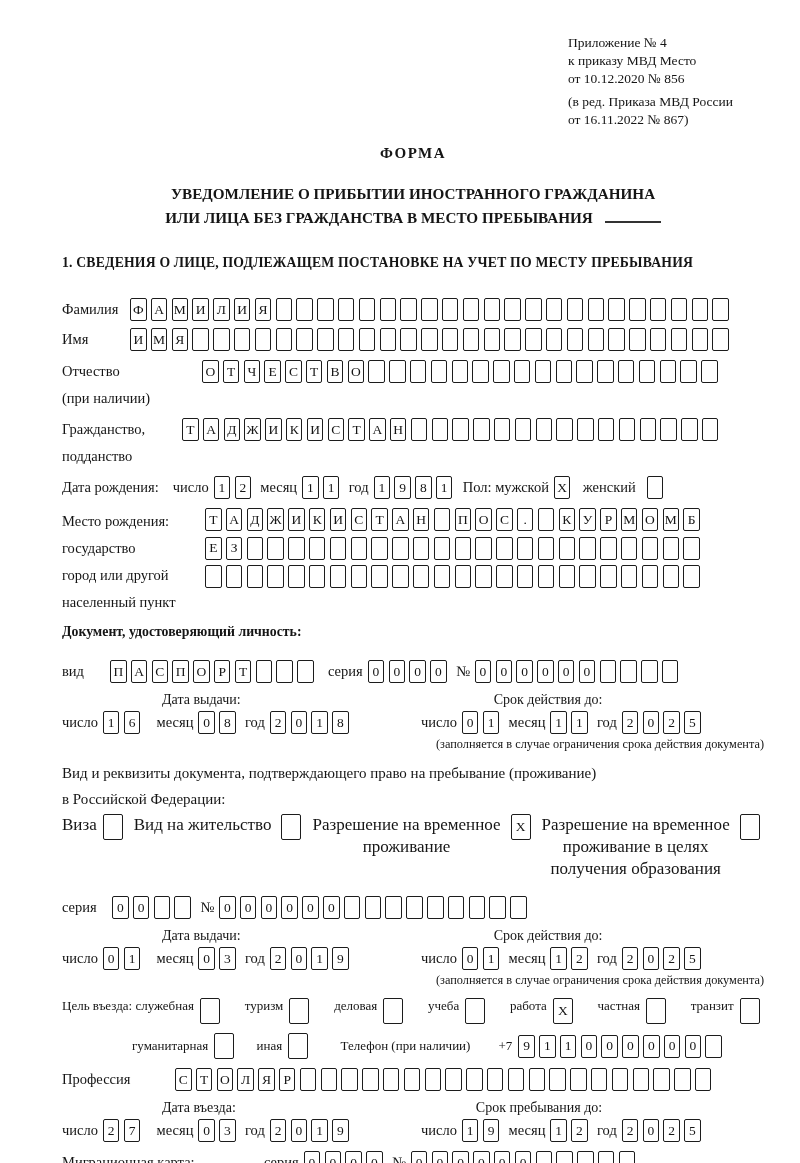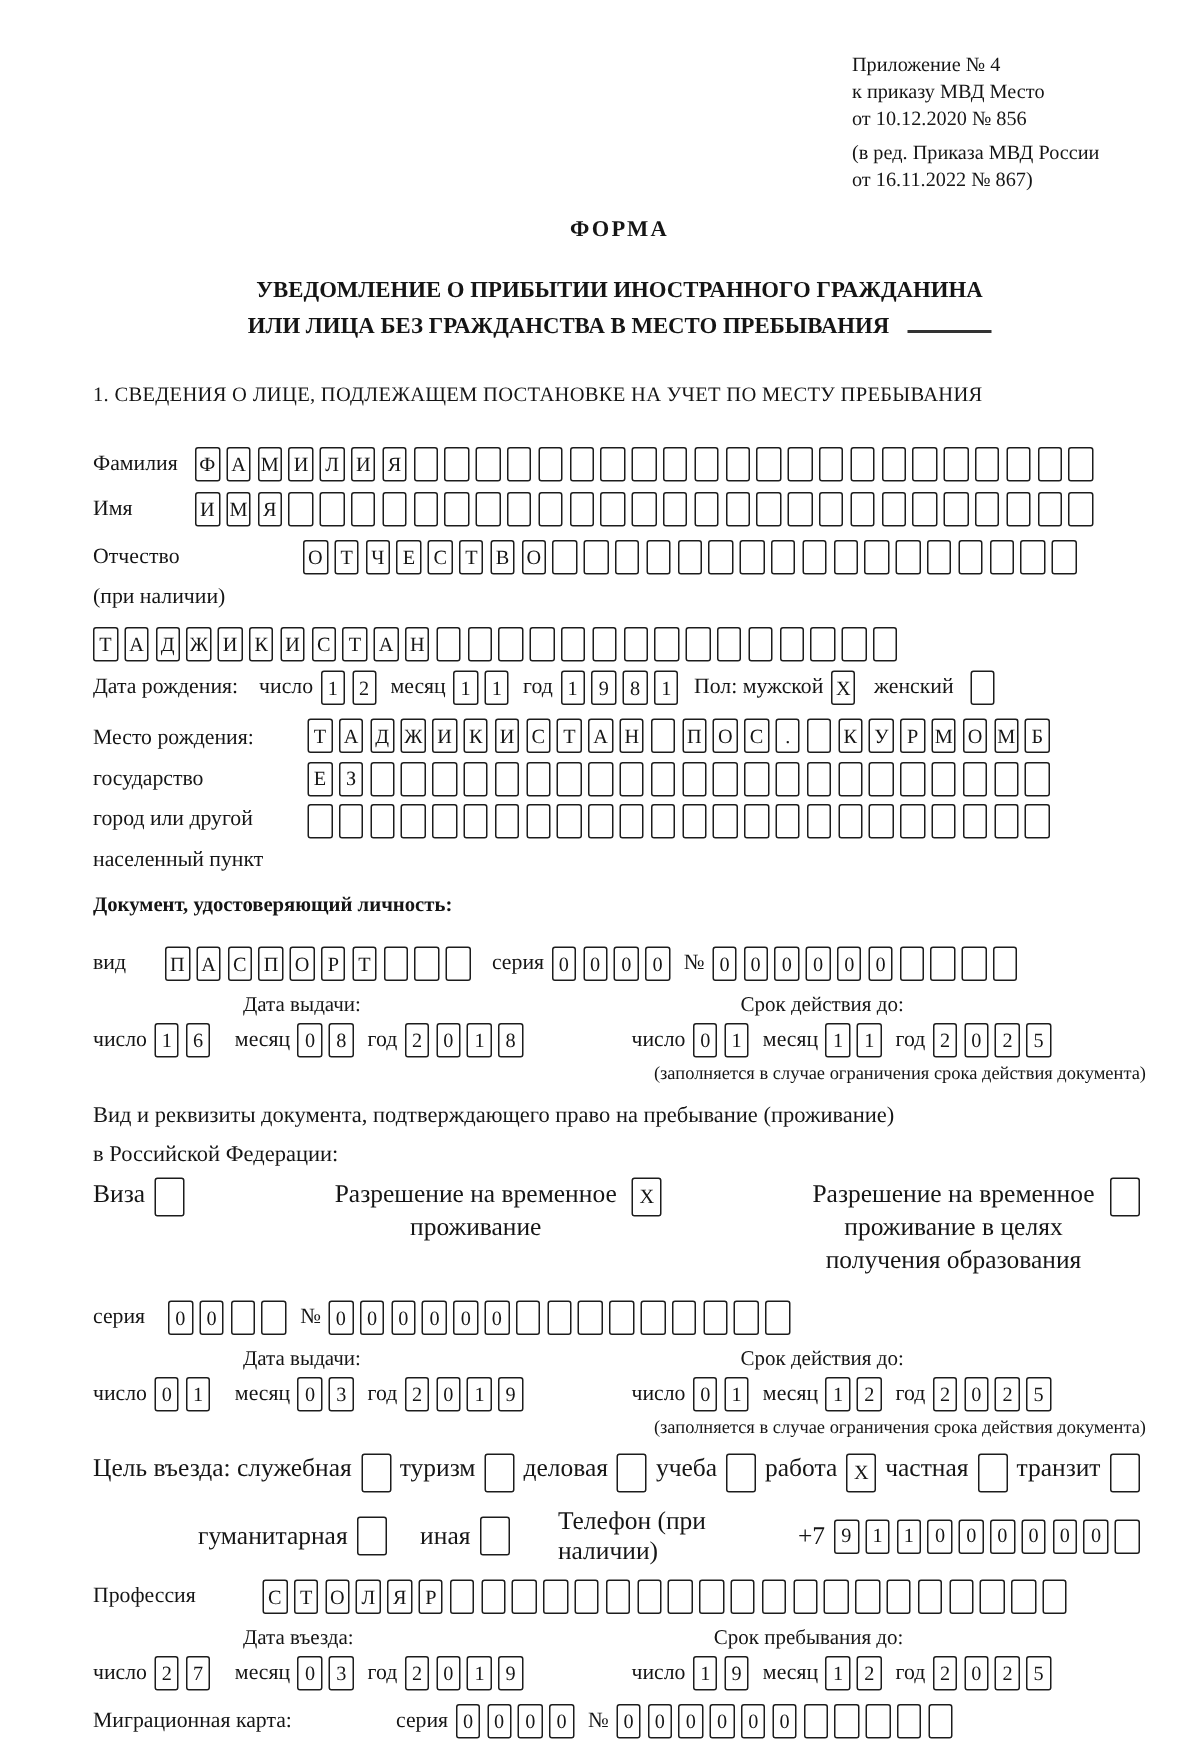--- a/index.html
+++ b/index.html
@@ -11,21 +11,21 @@
   .page{padding:34px 36px 0 62px;width:702px;}
 
   
   .lawref{margin-left:auto;width:196px;font-size:13.5px;line-height:18px;}
   .lawref .ed{margin-top:5px;}
   .forma{width:100%;text-align:center;font-weight:bold;font-size:15px;letter-spacing:1.5px;margin-top:16px;}
 
   .title{margin-top:20px;text-align:center;font-weight:bold;font-size:15.2px;line-height:24px;}
   .blankline{display:inline-block;width:56px;border-bottom:2px solid #333;height:2px;margin-left:12px;}
 
-  .sec{margin-top:25px;font-weight:normal;font-size:13.7px;letter-spacing:.2px;}
+  .sec{margin-top:25px;font-weight:bold;font-size:13.7px;letter-spacing:.2px;}
 
   .row{display:flex;align-items:center;margin-top:7px;}
   .row.top{align-items:flex-start;}
   .lbl{font-size:14.5px;flex:none;}
   .mlabel{line-height:27px;}
   .cells{display:flex;flex:none;}
   .cell{
     box-sizing:border-box;flex:none;width:16.5px;height:23px;margin-right:4.3px;
     border:1.6px solid #1c1c1c;border-radius:2px;background:#fff;
     display:flex;align-items:center;justify-content:center;
@@ -36,21 +36,21 @@
   .stack .cells + .cells{margin-top:5.5px;}
 
   .dochead{margin-top:8px;text-align:left;font-weight:bold;font-size:13.8px;}
   .dhdr{display:flex;font-size:14px;margin-top:9px;}
   .dlbl{font-size:14.5px;margin:0 5px;}
   .note{font-size:12.3px;text-align:right;margin-top:3px;}
   .intro{font-size:15px;line-height:26px;margin-top:8px;}
   .opt{display:flex;align-items:flex-start;}
   .optlbl{font-size:17px;text-align:center;line-height:22px;}
   .purrow{display:flex;align-items:center;justify-content:space-between;margin-top:10px;}
-  .purlbl{font-size:17px;margin-right:6px;}
+  .purlbl{font-size:13px;margin-right:6px;}
 </style>
 </head>
 <body>
 
 <div class="page">
 
   <div class="lawref">
     <div>Приложение № 4</div>
     <div>к приказу МВД Место</div>
     <div>от 10.12.2020 № 856</div>
@@ -164,20 +164,24 @@
         <span class="cell"></span>
         <span class="cell"></span>
         <span class="cell"></span>
         <span class="cell"></span>
         <span class="cell"></span>
         <span class="cell"></span>
       </span>
   </div>
 
   <div class="row top" style="margin-top:4px;">
+    <span class="lbl mlabel" style="width:120px;">
+      <span>Гражданство,</span><br>
+      <span>подданство</span>
+    </span>
     <span class="cells" style="margin-top:2px;">
         <span class="cell">Т</span>
         <span class="cell">А</span>
         <span class="cell">Д</span>
         <span class="cell">Ж</span>
         <span class="cell">И</span>
         <span class="cell">К</span>
         <span class="cell">И</span>
         <span class="cell">С</span>
         <span class="cell">Т</span>
@@ -404,20 +408,26 @@
   </div>
 
   <div class="row top" style="margin-top:2px;justify-content:space-between;">
     <span class="opt">
       <span class="optlbl" style="margin-right:6px;">Виза</span>
       <span class="cells cb">
           <span class="cell"></span>
         </span>
     </span>
     <span class="opt">
+      <span class="optlbl" style="margin-right:10px;">Вид на жительство</span>
+      <span class="cells cb">
+          <span class="cell"></span>
+        </span>
+    </span>
+    <span class="opt">
       <span class="optlbl" style="margin-right:10px;">
         <span>Разрешение на временное</span><br>
         <span>проживание</span>
       </span>
       <span class="cells cb">
           <span class="cell">X</span>
         </span>
     </span>
     <span class="opt">
       <span class="optlbl" style="margin-right:10px;">

